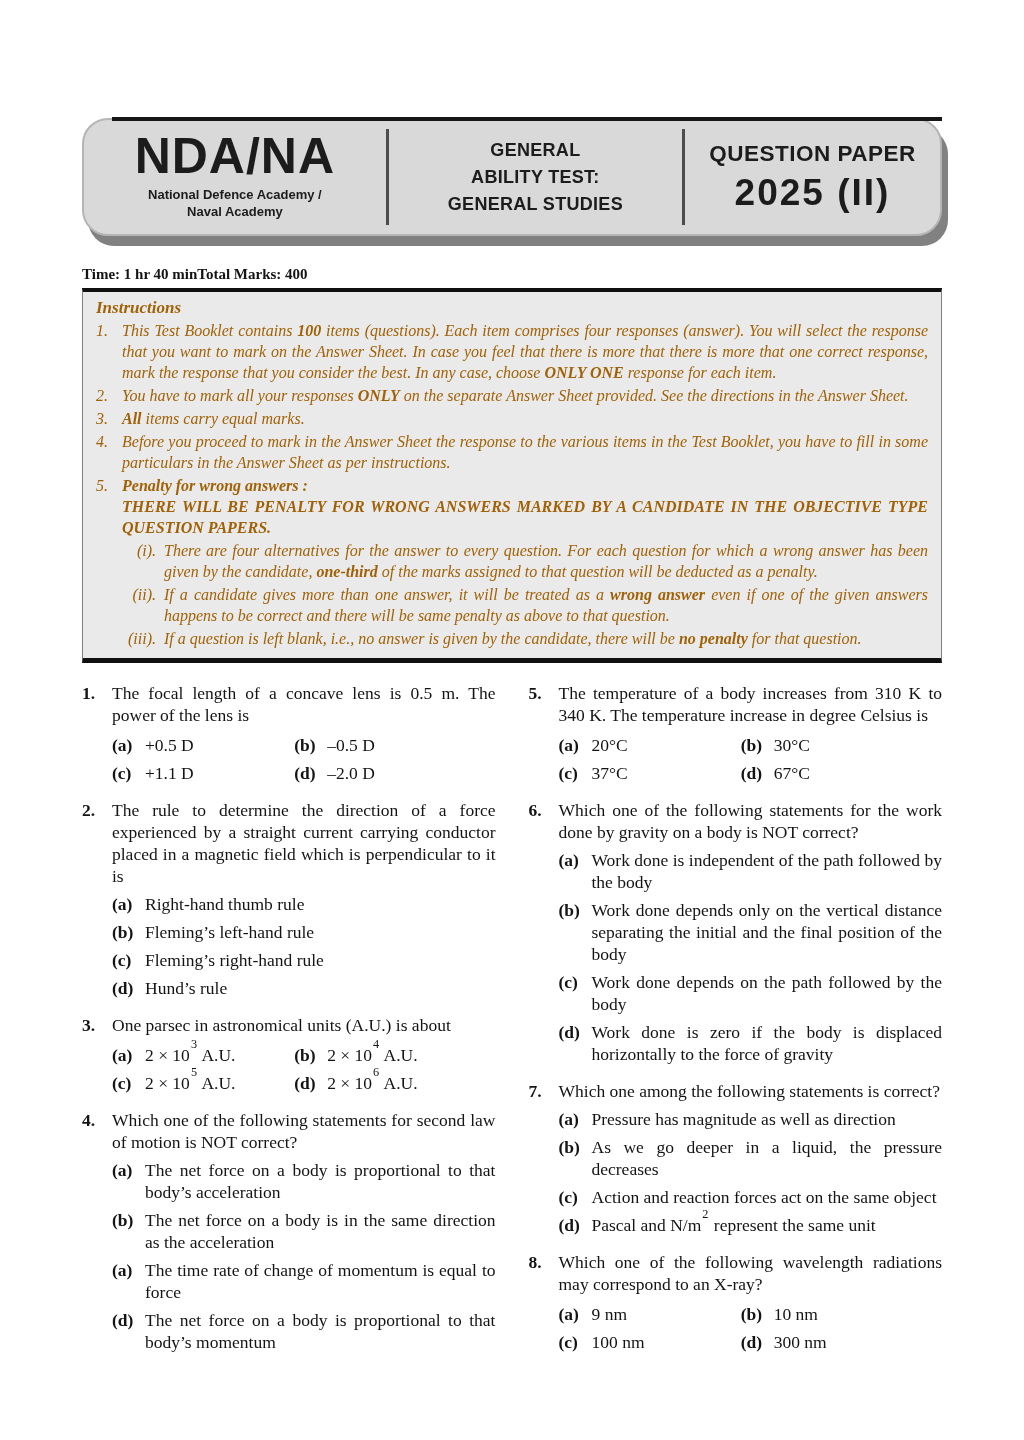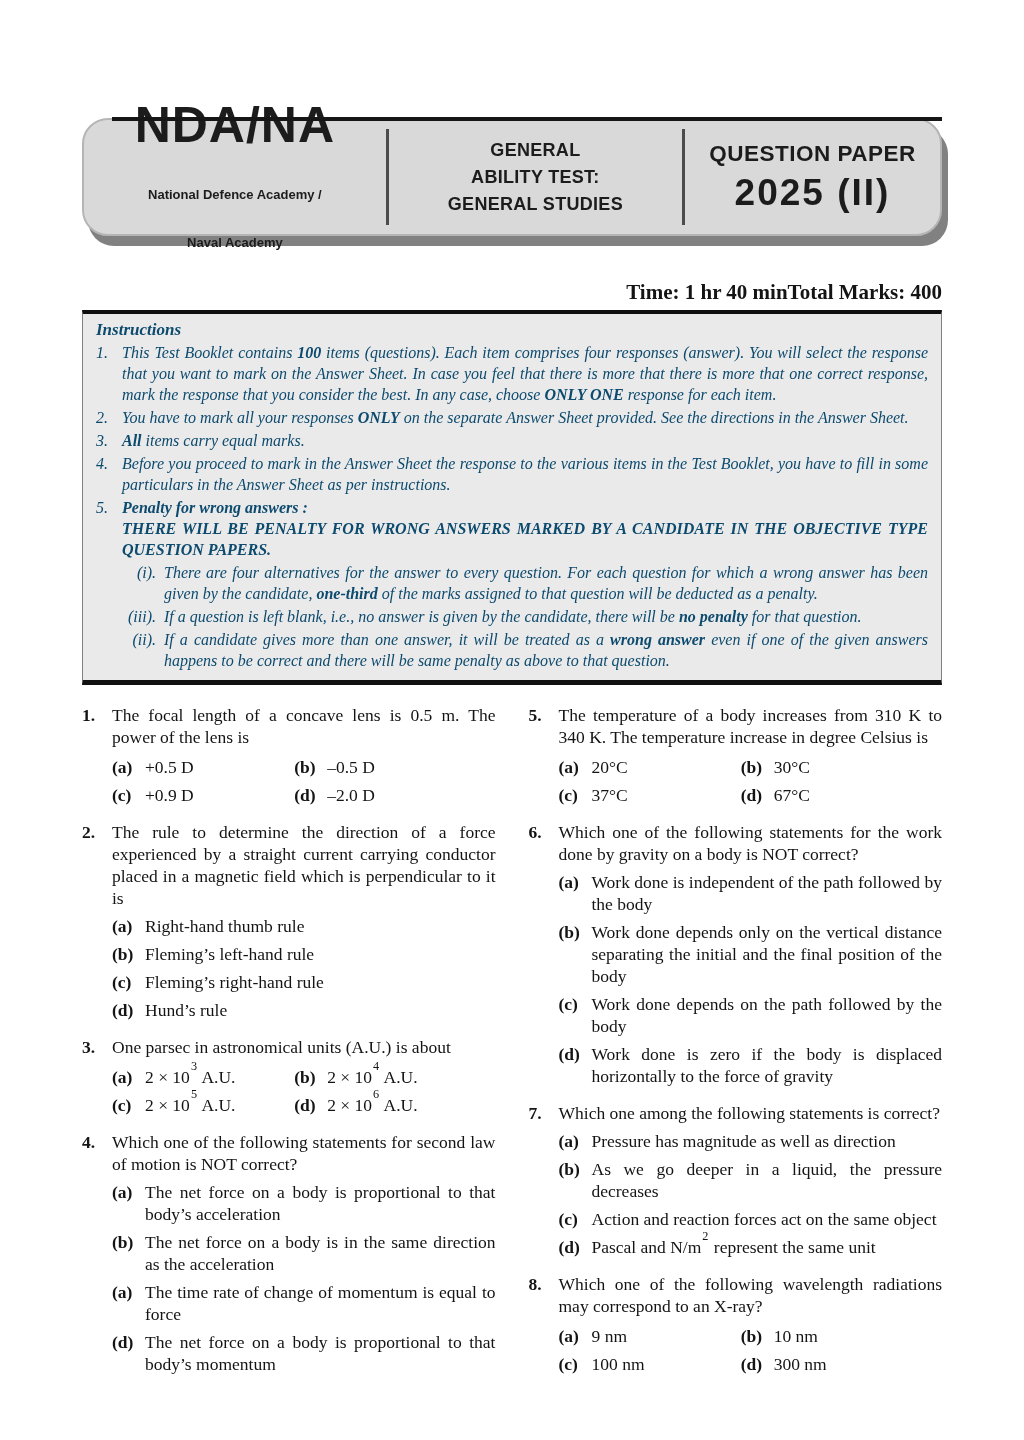--- a/index.html
+++ b/index.html
@@ -18,42 +18,42 @@
     display:flex; align-items:stretch;
   }
   .header-box::before {
     content:""; position:absolute; top:-3px; left:28px; right:-2px; height:4px;
     background:#161616; z-index:2;
   }
   .hdr-sec {
     display:flex; flex-direction:column; justify-content:center; align-items:center;
     text-align:center; font-family:"Liberation Sans", sans-serif; font-weight:bold; color:#1c1c1c;
   }
-  .hdr-left { width:35.5%;gap:31px; }
+  .hdr-left { width:35.5%; }
   .hdr-mid  { width:34.5%; }
   .hdr-right{ width:30%; }
   .hdr-div  { width:3px; background:#4c4c4c; margin:9px 0; }
   .org-acronym { font-size:50px; letter-spacing:1px; line-height:0.95; margin-bottom:7px; }
   .org-line    { font-size:13px; line-height:1.3; }
   .mid-line    { font-size:18px; line-height:1.5; letter-spacing:0.3px; }
   .paper-label { font-size:22.5px; letter-spacing:0.5px; }
   .paper-year  { font-size:37px; letter-spacing:2px; margin-top:5px; }
 
   
   .meta-row {
-    display:flex; justify-content:flex-end;
-    margin:44px 0 5px; font-weight:bold; font-size:21px;
+    display:flex; justify-content:flex-start;
+    margin:30px 0 5px; font-weight:bold; font-size:15px;
   }
 
   
   .instructions {
     background:#eaeaea;
     border-top:4px solid #101010; border-bottom:5px solid #101010;
     border-left:1px solid #808080; border-right:1px solid #808080;
-    padding:5px 13px 9px; font-style:italic; font-size:16px; line-height:21px; color:#0c4a6e;
+    padding:5px 13px 9px; font-style:italic; font-size:16px; line-height:21px; color:#a16207;
   }
   .ins-title { font-weight:bold; font-size:17px; margin-bottom:2px; }
   .ins-item  { display:flex; gap:9px; margin-top:2px; }
   .ins-label { min-width:17px; flex-shrink:0; }
   .ins-body  { flex:1; text-align:justify; }
   .ins-sub   { display:flex; gap:8px; padding-left:27px; margin-top:2px; }
   .ins-sub-label { min-width:33px; text-align:right; flex-shrink:0; }
 
   
   .questions { display:flex; gap:33px; margin-top:19px; font-size:17.5px; line-height:22px; }
@@ -121,27 +121,27 @@
     <div class="ins-item">
       <span class="ins-label">5.</span>
       <div class="ins-body"><span class="b">Penalty for wrong answers :</span><br><span class="b">THERE WILL BE PENALTY FOR WRONG ANSWERS MARKED BY A CANDIDATE IN THE OBJECTIVE TYPE QUESTION PAPERS.</span></div>
     </div>
 
     <div class="ins-sub">
       <span class="ins-sub-label">(i).</span>
       <div class="ins-body"><span>There are four alternatives for the answer to every question. For each question for which a wrong answer has been given by the candidate, </span><span class="b">one-third</span><span> of the marks assigned to that question will be deducted as a penalty.</span></div>
     </div>
     <div class="ins-sub">
+      <span class="ins-sub-label">(ii).</span>
+      <div class="ins-body"><span>If a candidate gives more than one answer, it will be treated as a </span><span class="b">wrong answer</span><span> even if one of the given answers happens to be correct and there will be same penalty as above to that question.</span></div>
+    </div>
+    <div class="ins-sub">
       <span class="ins-sub-label">(iii).</span>
       <div class="ins-body"><span>If a question is left blank, i.e., no answer is given by the candidate, there will be </span><span class="b">no penalty</span><span> for that question.</span></div>
     </div>
-    <div class="ins-sub">
-      <span class="ins-sub-label">(ii).</span>
-      <div class="ins-body"><span>If a candidate gives more than one answer, it will be treated as a </span><span class="b">wrong answer</span><span> even if one of the given answers happens to be correct and there will be same penalty as above to that question.</span></div>
-    </div>
   </div>
 
   <div class="questions">
 
     <div class="qcol">
 
       <div class="q">
         <span class="q-num">1.</span>
         <div class="q-body">
           <div class="q-text">The focal length of a concave lens is 0.5 m. The power of the lens is</div>
@@ -149,21 +149,21 @@
             <div class="opt">
                 <span class="opt-label">(a)</span>
                 <span class="opt-text"><span>+0.5 D</span></span>
               </div>
             <div class="opt">
                 <span class="opt-label">(b)</span>
                 <span class="opt-text"><span>–0.5 D</span></span>
               </div>
             <div class="opt">
                 <span class="opt-label">(c)</span>
-                <span class="opt-text"><span>+0.9 D</span></span>
+                <span class="opt-text"><span>+1.1 D</span></span>
               </div>
             <div class="opt">
                 <span class="opt-label">(d)</span>
                 <span class="opt-text"><span>–2.0 D</span></span>
               </div>
           </div>
         </div>
       </div>
 
       <div class="q">

